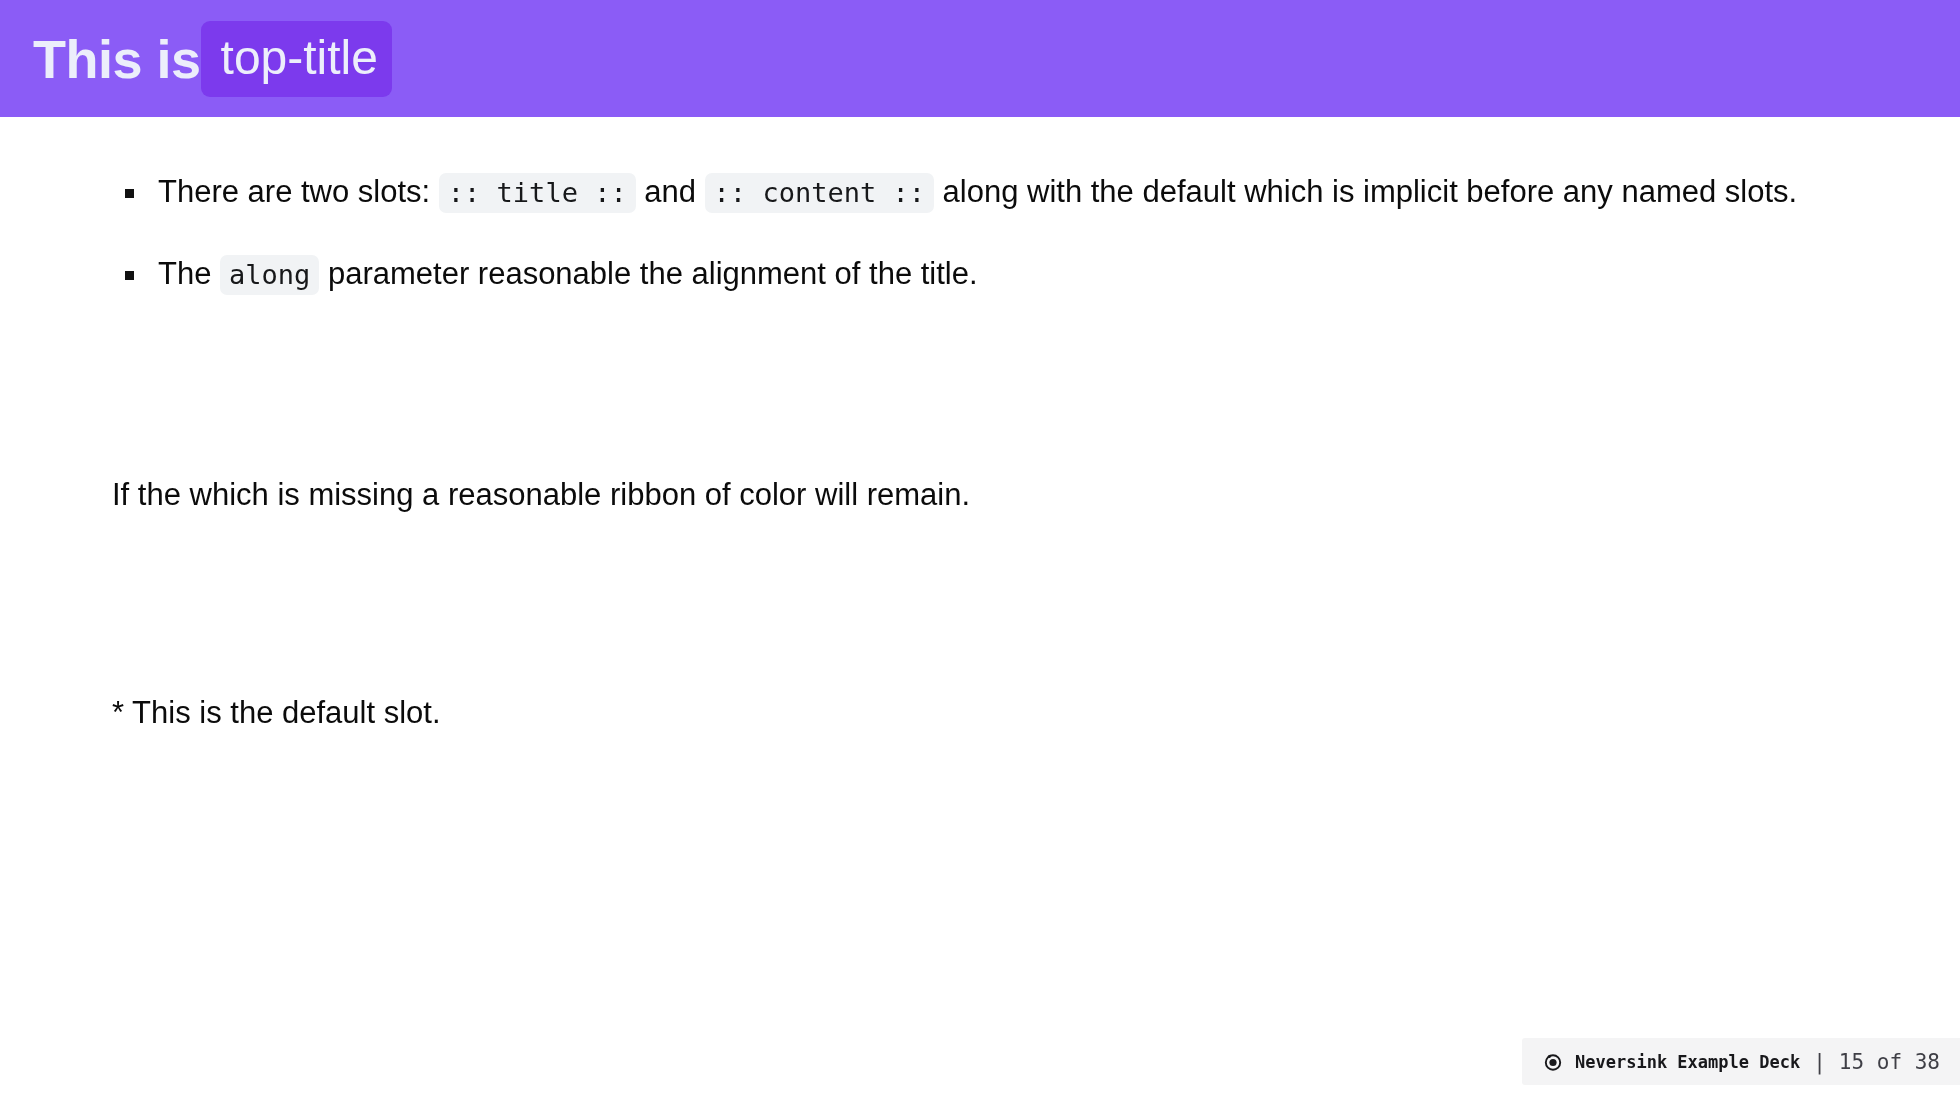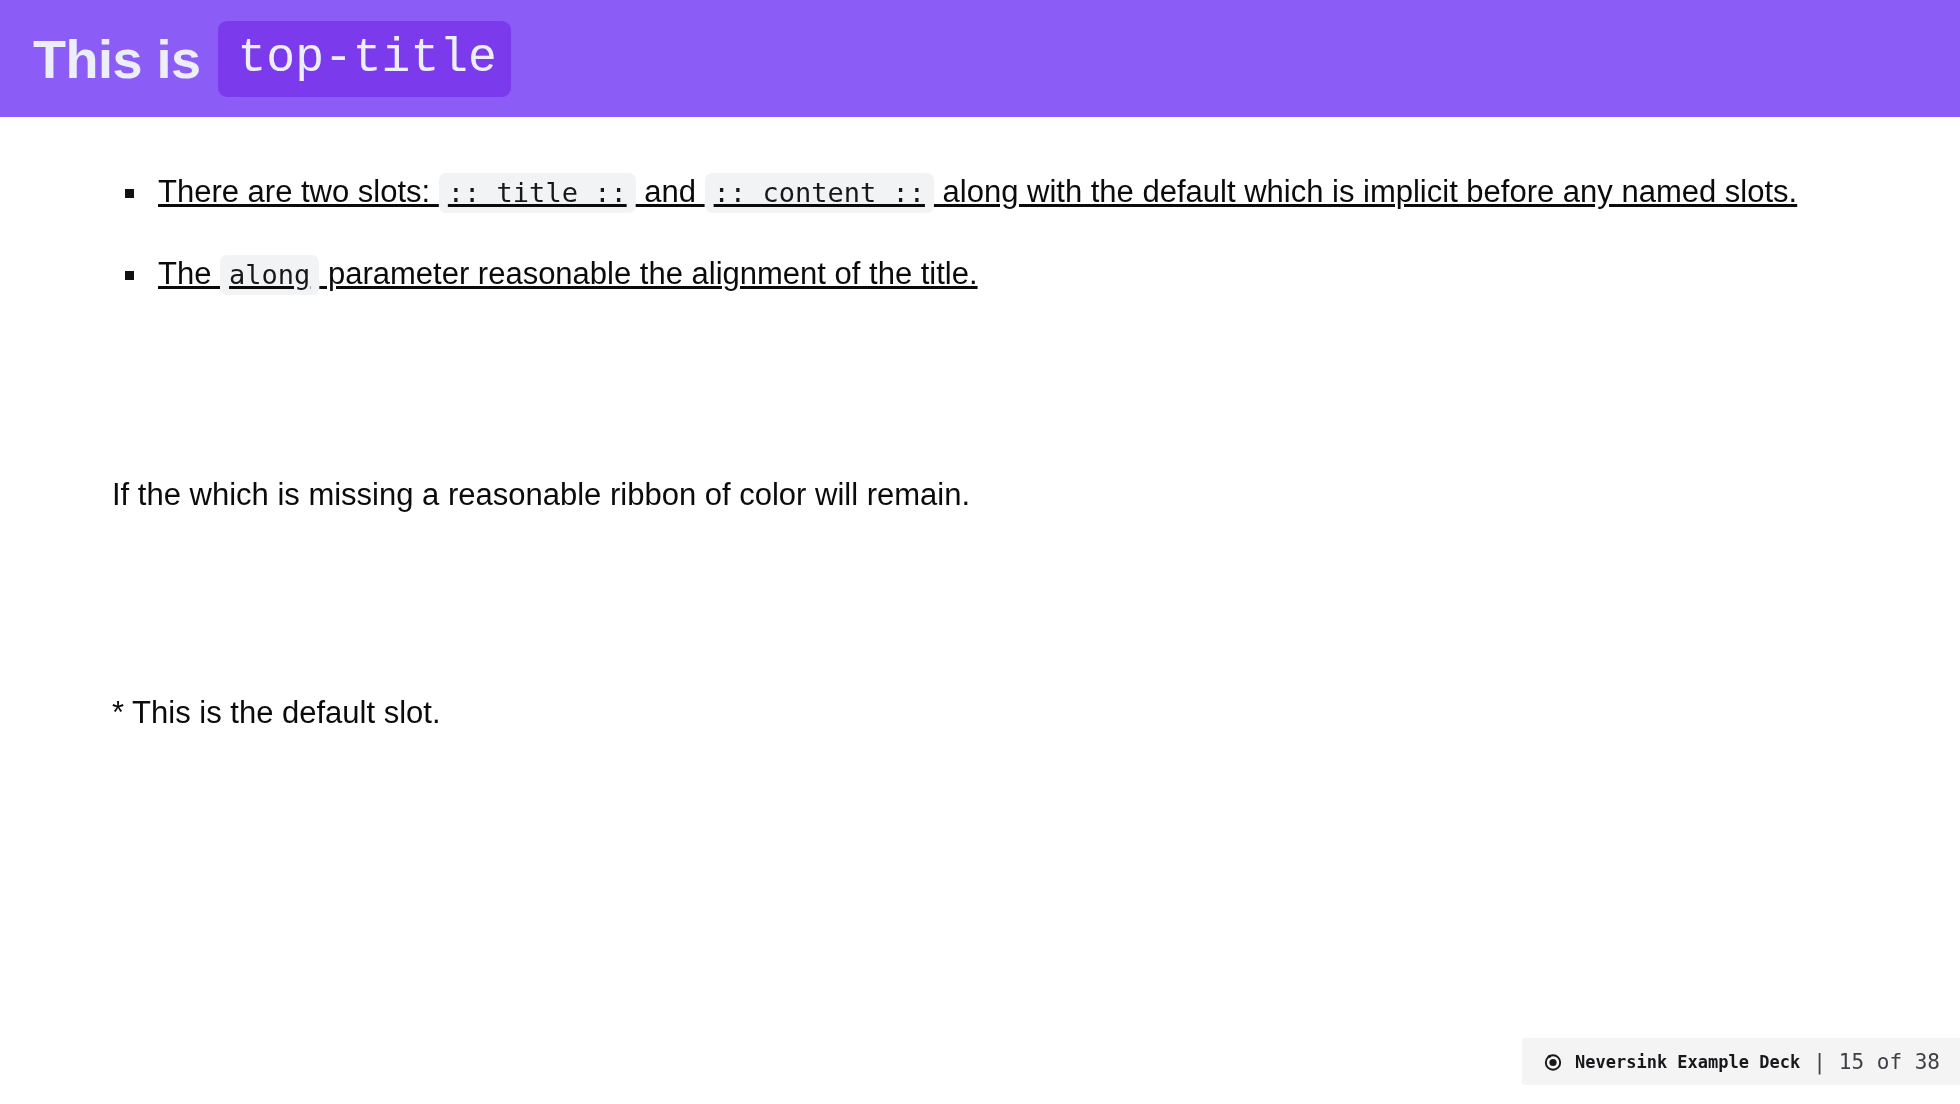--- a/index.html
+++ b/index.html
@@ -24,33 +24,32 @@
     height: 117px;
     background: #8b5cf6;
     display: flex;
     align-items: center;
     box-sizing: border-box;
     padding-left: 33px;
   }
   .title-line {
     display: flex;
     align-items: center;
-    gap: 17px;
     white-space: nowrap;
   }
   .title-text {
     font-family: "Liberation Sans", sans-serif;
     font-weight: bold;
     font-size: 54px;
     line-height: 1;
     color: #eceefb;
     letter-spacing: -0.5px;
   }
   .title-code {
-    font-family: Liberation Mono, monospace;
+    font-family: Liberation Sans, sans-serif;
     font-size: 48px;
     line-height: 1;
     color: #eceefb;
     background: #7c3aed;
     border-radius: 9px;
     padding: 13px 14px 15px 20px;
     display: inline-block;
   }
 
   
@@ -74,21 +73,20 @@
     width: 1720px;
   }
   .bullet-item {
     position: relative;
     padding-left: 48px;
     margin-bottom: 42px;
     font-size: 31px;
     line-height: 1.30;
     color: #0b0b0b;
     font-family: "Liberation Sans", sans-serif;
-    text-decoration: underline;
   }
   .bullet-item:last-child { margin-bottom: 0; }
   .bullet-marker {
     position: absolute;
     left: 15px;
     top: 17px;
     width: 9px;
     height: 9px;
     background: #111111;
   }

